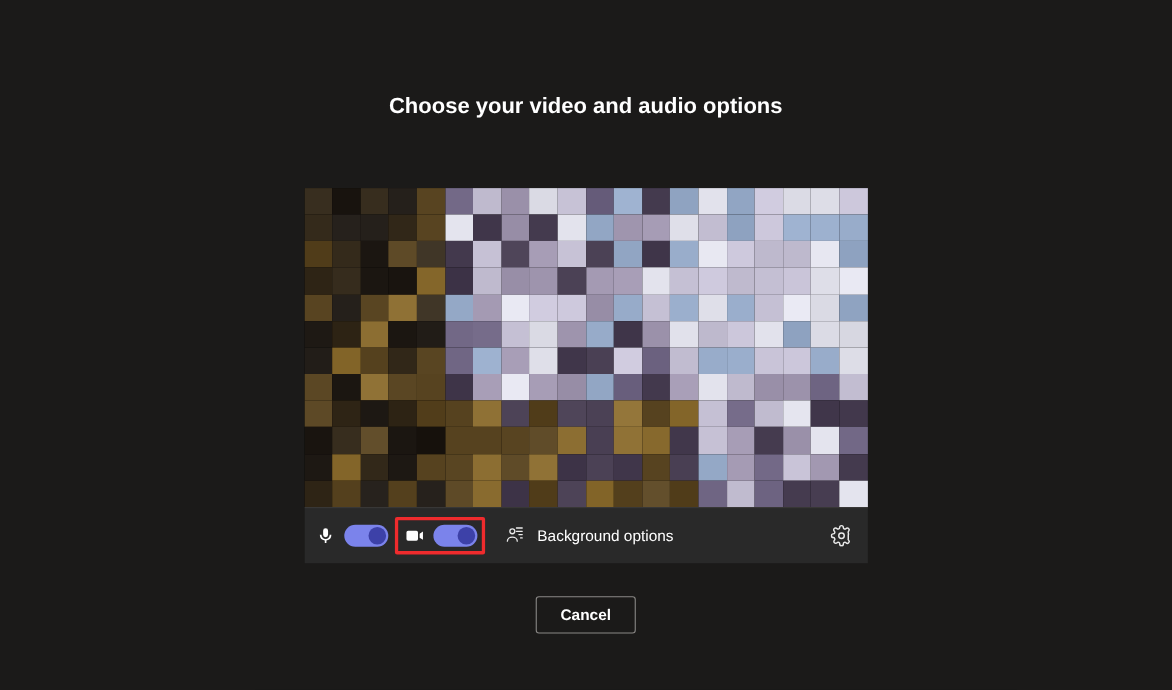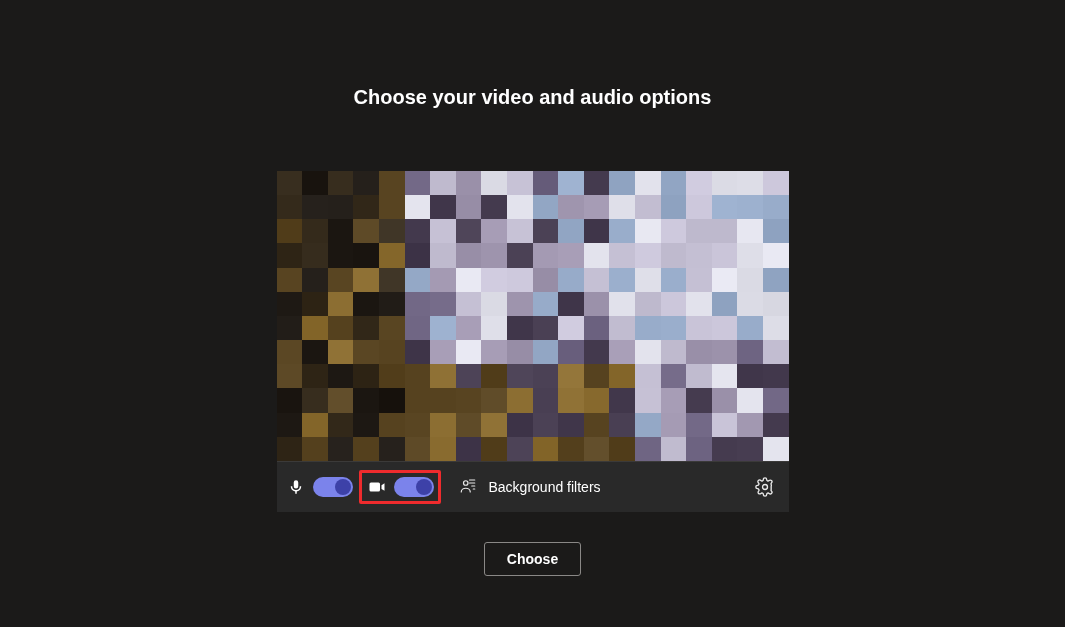--- a/index.html
+++ b/index.html
@@ -300,28 +300,28 @@
       </div>
 
       <div class="bgf">
         <span class="bgf-ico">
           <svg viewBox="0 0 24 24" width="18" height="18" fill="none" stroke="currentColor" stroke-width="1.6" stroke-linecap="round">
               <circle cx="9" cy="8" r="3"></circle>
               <path d="M3 20c0-3 3-5 6-5s6 2 6 5"></path>
               <path d="M14 4h7M14 8h7M17 12h4M19 16h2"></path>
             </svg>
         </span>
-        <span class="bgf-label">Background filters</span>
+        <span class="bgf-label">Background options</span>
       </div>
 
       <span class="gear">
         <svg viewBox="0 0 24 24" width="20" height="20" fill="none" stroke="currentColor" stroke-width="1.6">
             <circle cx="12" cy="12" r="3"></circle>
             <path d="M19.4 15a1.7 1.7 0 0 0 .34 1.87l.06.06a2 2 0 1 1-2.83 2.83l-.06-.06a1.7 1.7 0 0 0-1.87-.34 1.7 1.7 0 0 0-1 1.56V21a2 2 0 0 1-4 0v-.09a1.7 1.7 0 0 0-1-1.56 1.7 1.7 0 0 0-1.87.34l-.06.06a2 2 0 1 1-2.83-2.83l.06-.06A1.7 1.7 0 0 0 4.6 15a1.7 1.7 0 0 0-1.56-1H3a2 2 0 0 1 0-4h.09A1.7 1.7 0 0 0 4.6 9a1.7 1.7 0 0 0-.34-1.87l-.06-.06A2 2 0 1 1 7 4.24l.06.06A1.7 1.7 0 0 0 9 4.6a1.7 1.7 0 0 0 1-1.56V3a2 2 0 0 1 4 0v.09a1.7 1.7 0 0 0 1 1.56 1.7 1.7 0 0 0 1.87-.34l.06-.06a2 2 0 1 1 2.83 2.83l-.06.06A1.7 1.7 0 0 0 19.4 9c.14.34.22.7.22 1.07 0 .36-.08.72-.22 1.06z"></path>
           </svg>
       </span>
     </div>
   </div>
 
   <div class="btns">
-    <div class="btn btn-cancel">Choose</div>
+    <div class="btn btn-cancel">Cancel</div>
   </div>
 </div>
 
 </body></html>

